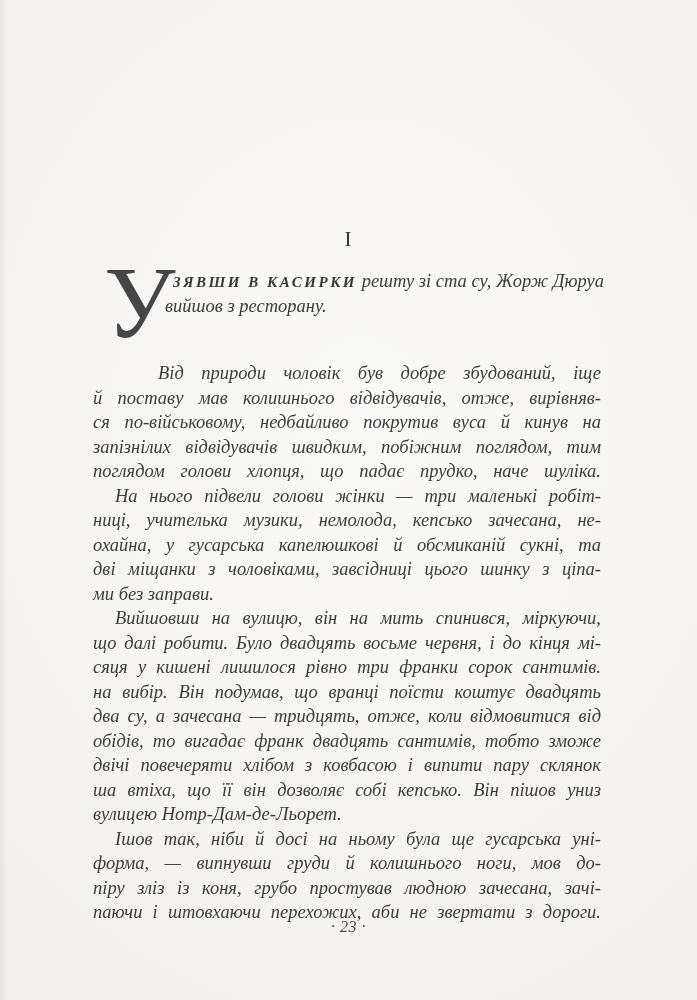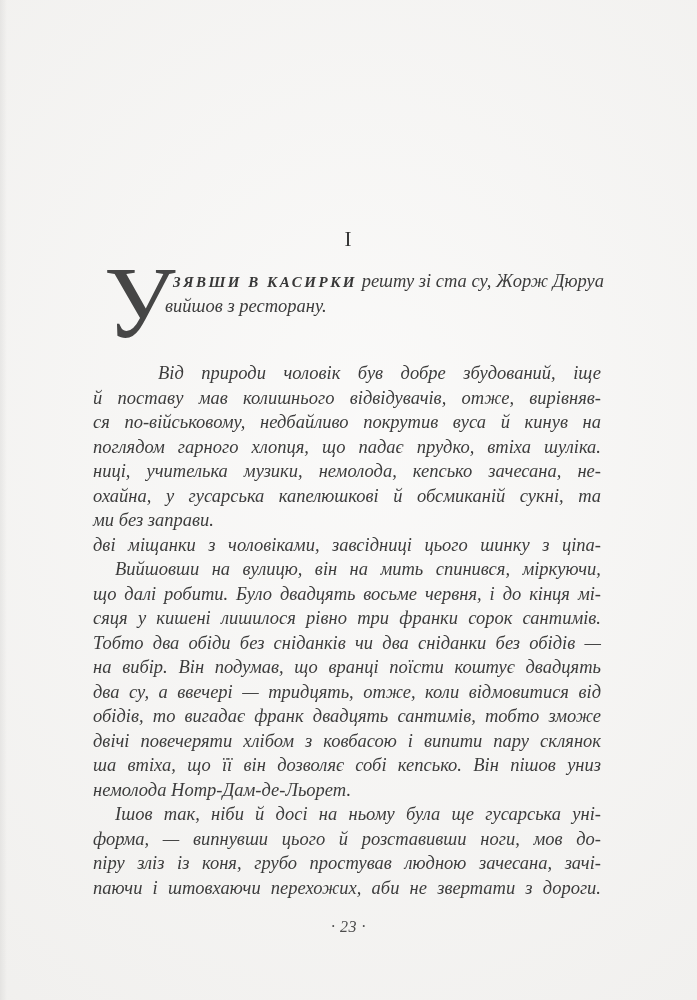--- a/index.html
+++ b/index.html
@@ -54,34 +54,35 @@
 <div class="chapter-heading">I</div>
 
 <div class="text-block">
   <span class="dropcap">У</span>
 
 <div class="line j dc1"><span class="lead">зявши в касирки</span> решту зі ста су, Жорж Дюруа</div>
     <div class="line dc2">вийшов з ресторану.</div>
     <div class="line j dc3">Від природи чоловік був добре збудований, іще</div>
     <div class="line j">й поставу мав колишнього відвідувачів, отже, вирівняв-</div>
     <div class="line j">ся по-військовому, недбайливо покрутив вуса й кинув на</div>
-    <div class="line j">поглядом гарного хлопця, що падає прудко, втіха шуліка.</div>
+    <div class="line j">запізнілих відвідувачів швидким, побіжним поглядом, тим</div>
+    <div class="line j">поглядом голови хлопця, що падає прудко, наче шуліка.</div>
+    <div class="line j indent">На нього підвели голови жінки — три маленькі робіт-</div>
     <div class="line j">ниці, учителька музики, немолода, кепсько зачесана, не-</div>
     <div class="line j">охайна, у гусарська капелюшкові й обсмиканій сукні, та</div>
+    <div class="line j">дві міщанки з чоловіками, завсідниці цього шинку з ціпа-</div>
     <div class="line">ми без заправи.</div>
-    <div class="line j">дві міщанки з чоловіками, завсідниці цього шинку з ціпа-</div>
     <div class="line j indent">Вийшовши на вулицю, він на мить спинився, міркуючи,</div>
     <div class="line j">що далі робити. Було двадцять восьме червня, і до кінця мі-</div>
     <div class="line j">сяця у кишені лишилося рівно три франки сорок сантимів.</div>
-    <div class="line j">Тобто два обіди без сніданків чи два сніданки без обідів —</div>
     <div class="line j">на вибір. Він подумав, що вранці поїсти коштує двадцять</div>
-    <div class="line j">два су, а ввечері — тридцять, отже, коли відмовитися від</div>
+    <div class="line j">два су, а зачесана — тридцять, отже, коли відмовитися від</div>
     <div class="line j">обідів, то вигадає франк двадцять сантимів, тобто зможе</div>
     <div class="line j">двічі повечеряти хлібом з ковбасою і випити пару склянок</div>
     <div class="line j">ша втіха, що її він дозволяє собі кепсько. Він пішов униз</div>
-    <div class="line">немолода Нотр-Дам-де-Льорет.</div>
+    <div class="line">вулицею Нотр-Дам-де-Льорет.</div>
     <div class="line j indent">Ішов так, ніби й досі на ньому була ще гусарська уні-</div>
-    <div class="line j">форма, — випнувши цього й розставивши ноги, мов до-</div>
+    <div class="line j">форма, — випнувши груди й колишнього ноги, мов до-</div>
     <div class="line j">піру зліз із коня, грубо простував людною зачесана, зачі-</div>
     <div class="line j">паючи і штовхаючи перехожих, аби не звертати з дороги.</div>
   </div>
 
 <div class="page-number">· 23 ·</div>
 
 </body></html>

